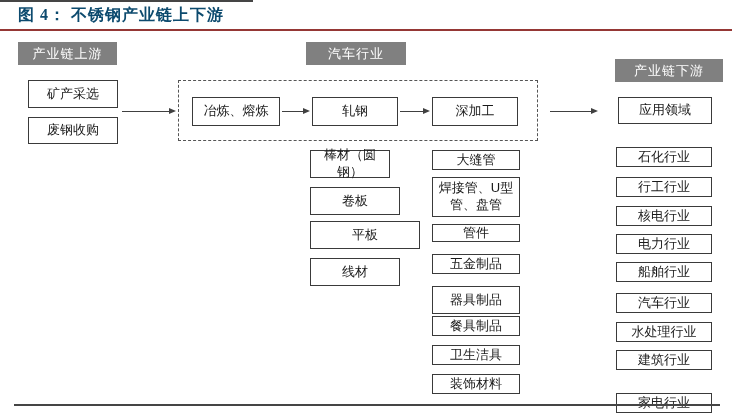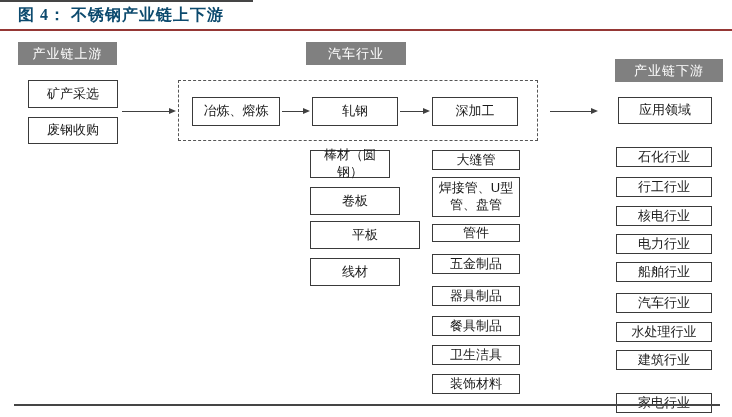--- a/index.html
+++ b/index.html
@@ -64,21 +64,21 @@
 
   <div class="box" style="left:310px;top:150px;width:80px;height:28px">棒材（圆钢）</div>
   <div class="box" style="left:310px;top:187px;width:90px;height:28px">卷板</div>
   <div class="box" style="left:310px;top:221px;width:110px;height:28px">平板</div>
   <div class="box" style="left:310px;top:258px;width:90px;height:28px">线材</div>
 
   <div class="box" style="left:432px;top:150px;width:88px;height:20px">大缝管</div>
   <div class="box" style="left:432px;top:177px;width:88px;height:40px">焊接管、U型管、盘管</div>
   <div class="box" style="left:432px;top:224px;width:88px;height:18px">管件</div>
   <div class="box" style="left:432px;top:254px;width:88px;height:20px">五金制品</div>
-  <div class="box" style="left:432px;top:286px;width:88px;height:20px">器具制品</div>
+  <div class="box" style="left:432px;top:286px;width:88px;height:28px">器具制品</div>
   <div class="box" style="left:432px;top:316px;width:88px;height:20px">餐具制品</div>
   <div class="box" style="left:432px;top:345px;width:88px;height:20px">卫生洁具</div>
   <div class="box" style="left:432px;top:374px;width:88px;height:20px">装饰材料</div>
 
   <div class="box" style="left:618px;top:97px;width:94px;height:27px">应用领域</div>
   <div class="box" style="left:616px;top:147px;width:96px;height:20px">石化行业</div>
   <div class="box" style="left:616px;top:177px;width:96px;height:20px">行工行业</div>
   <div class="box" style="left:616px;top:206px;width:96px;height:20px">核电行业</div>
   <div class="box" style="left:616px;top:234px;width:96px;height:20px">电力行业</div>
   <div class="box" style="left:616px;top:262px;width:96px;height:20px">船舶行业</div>

